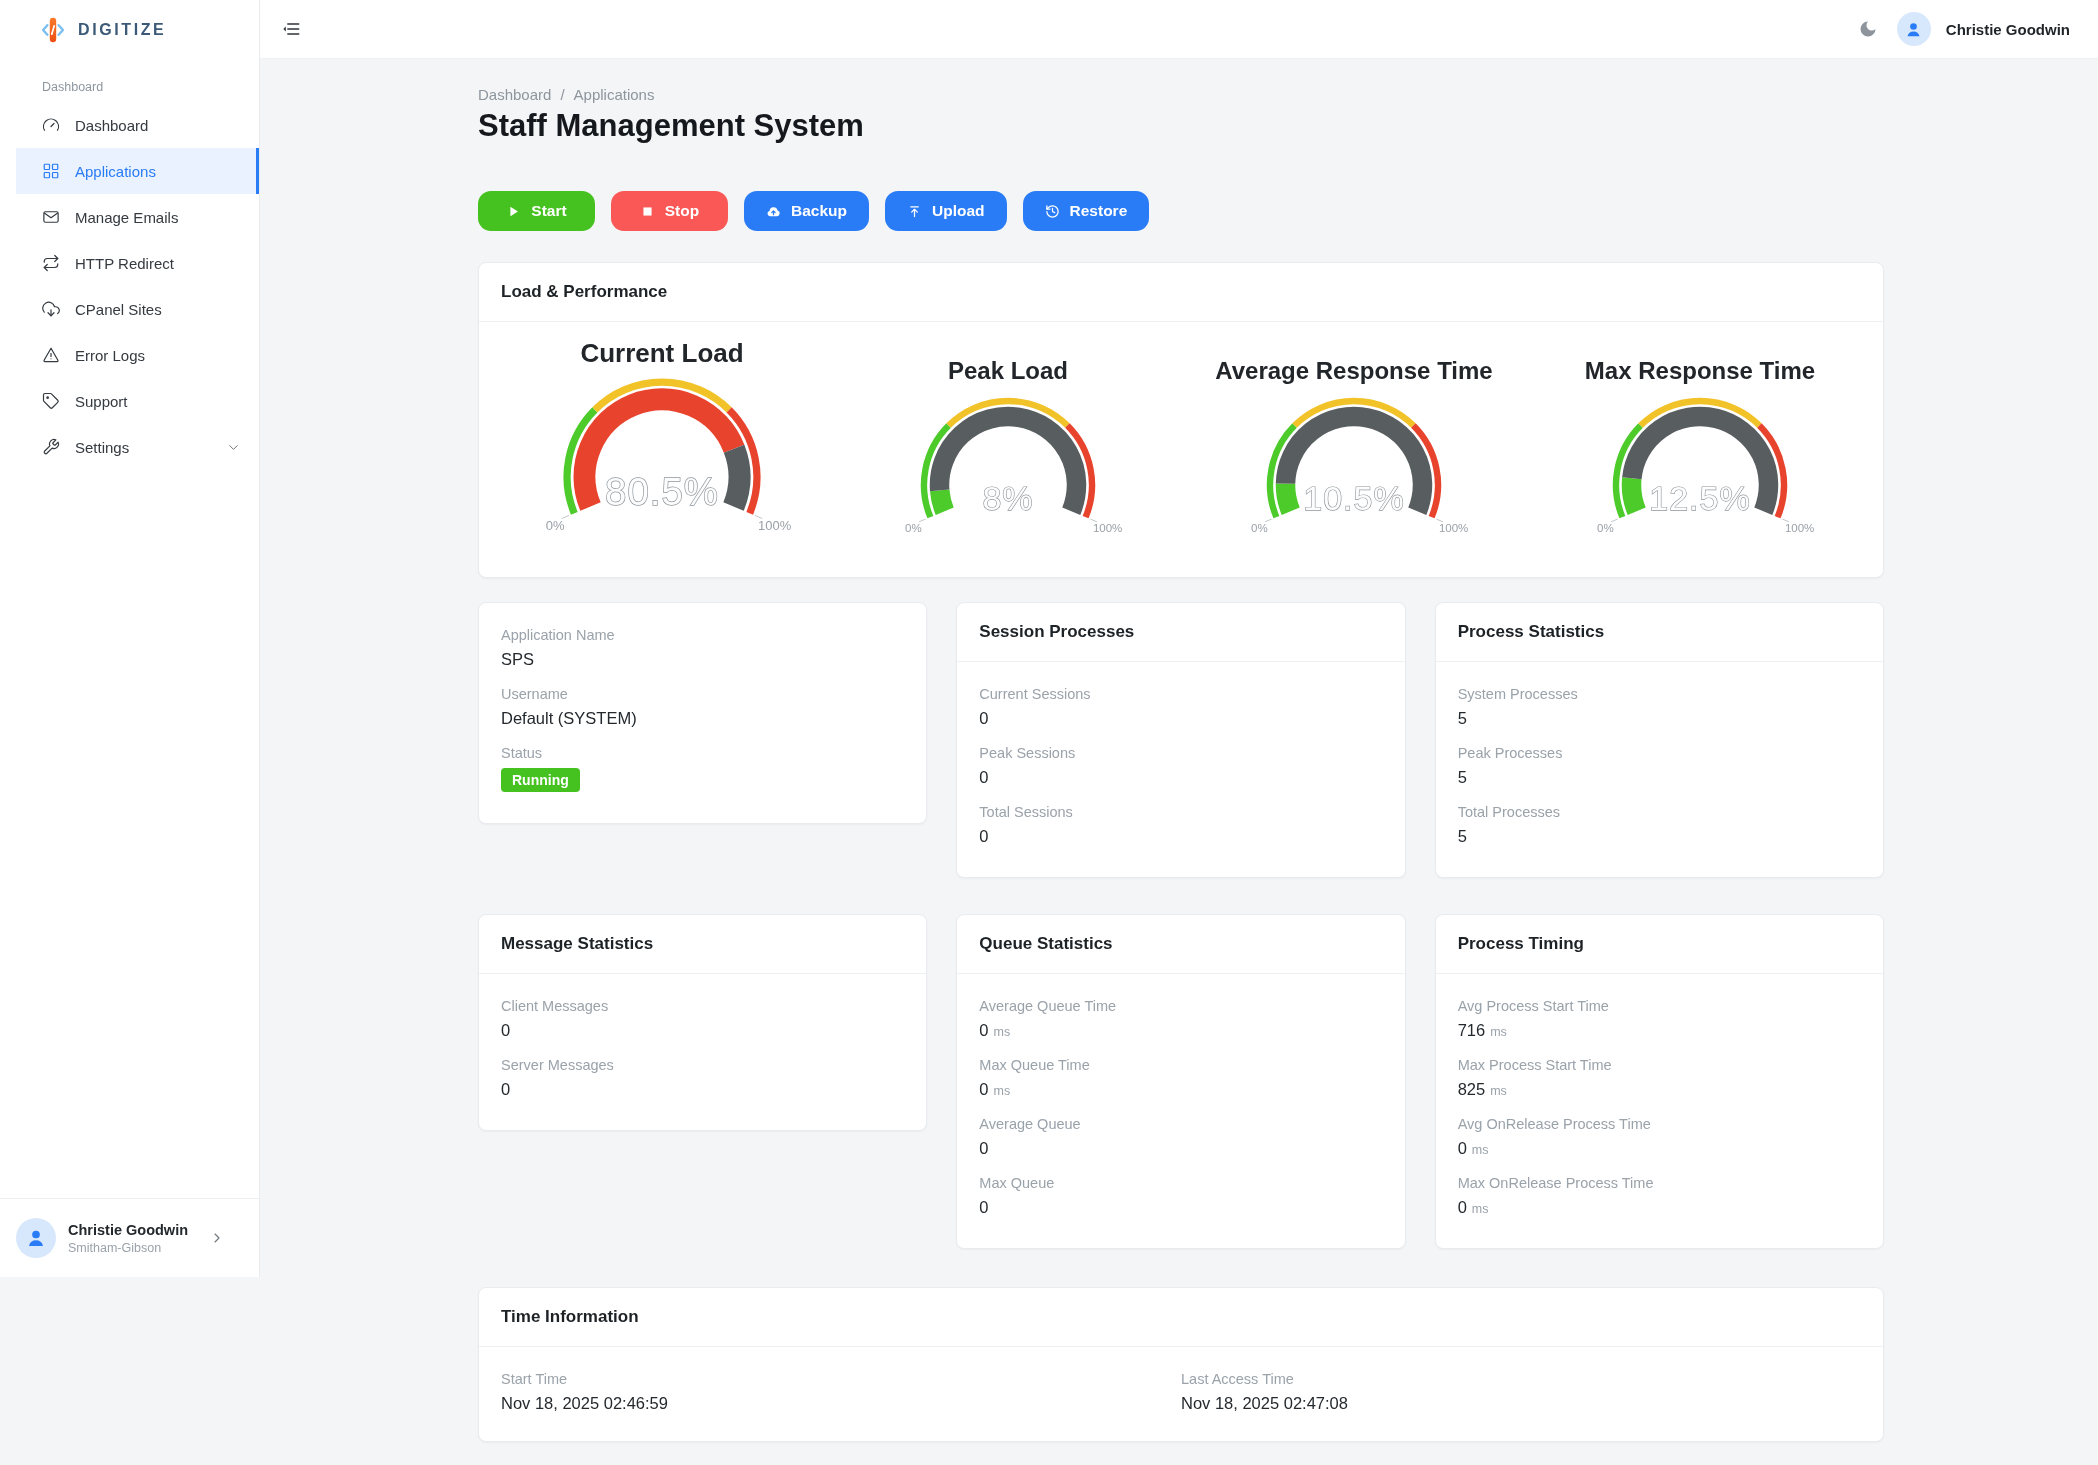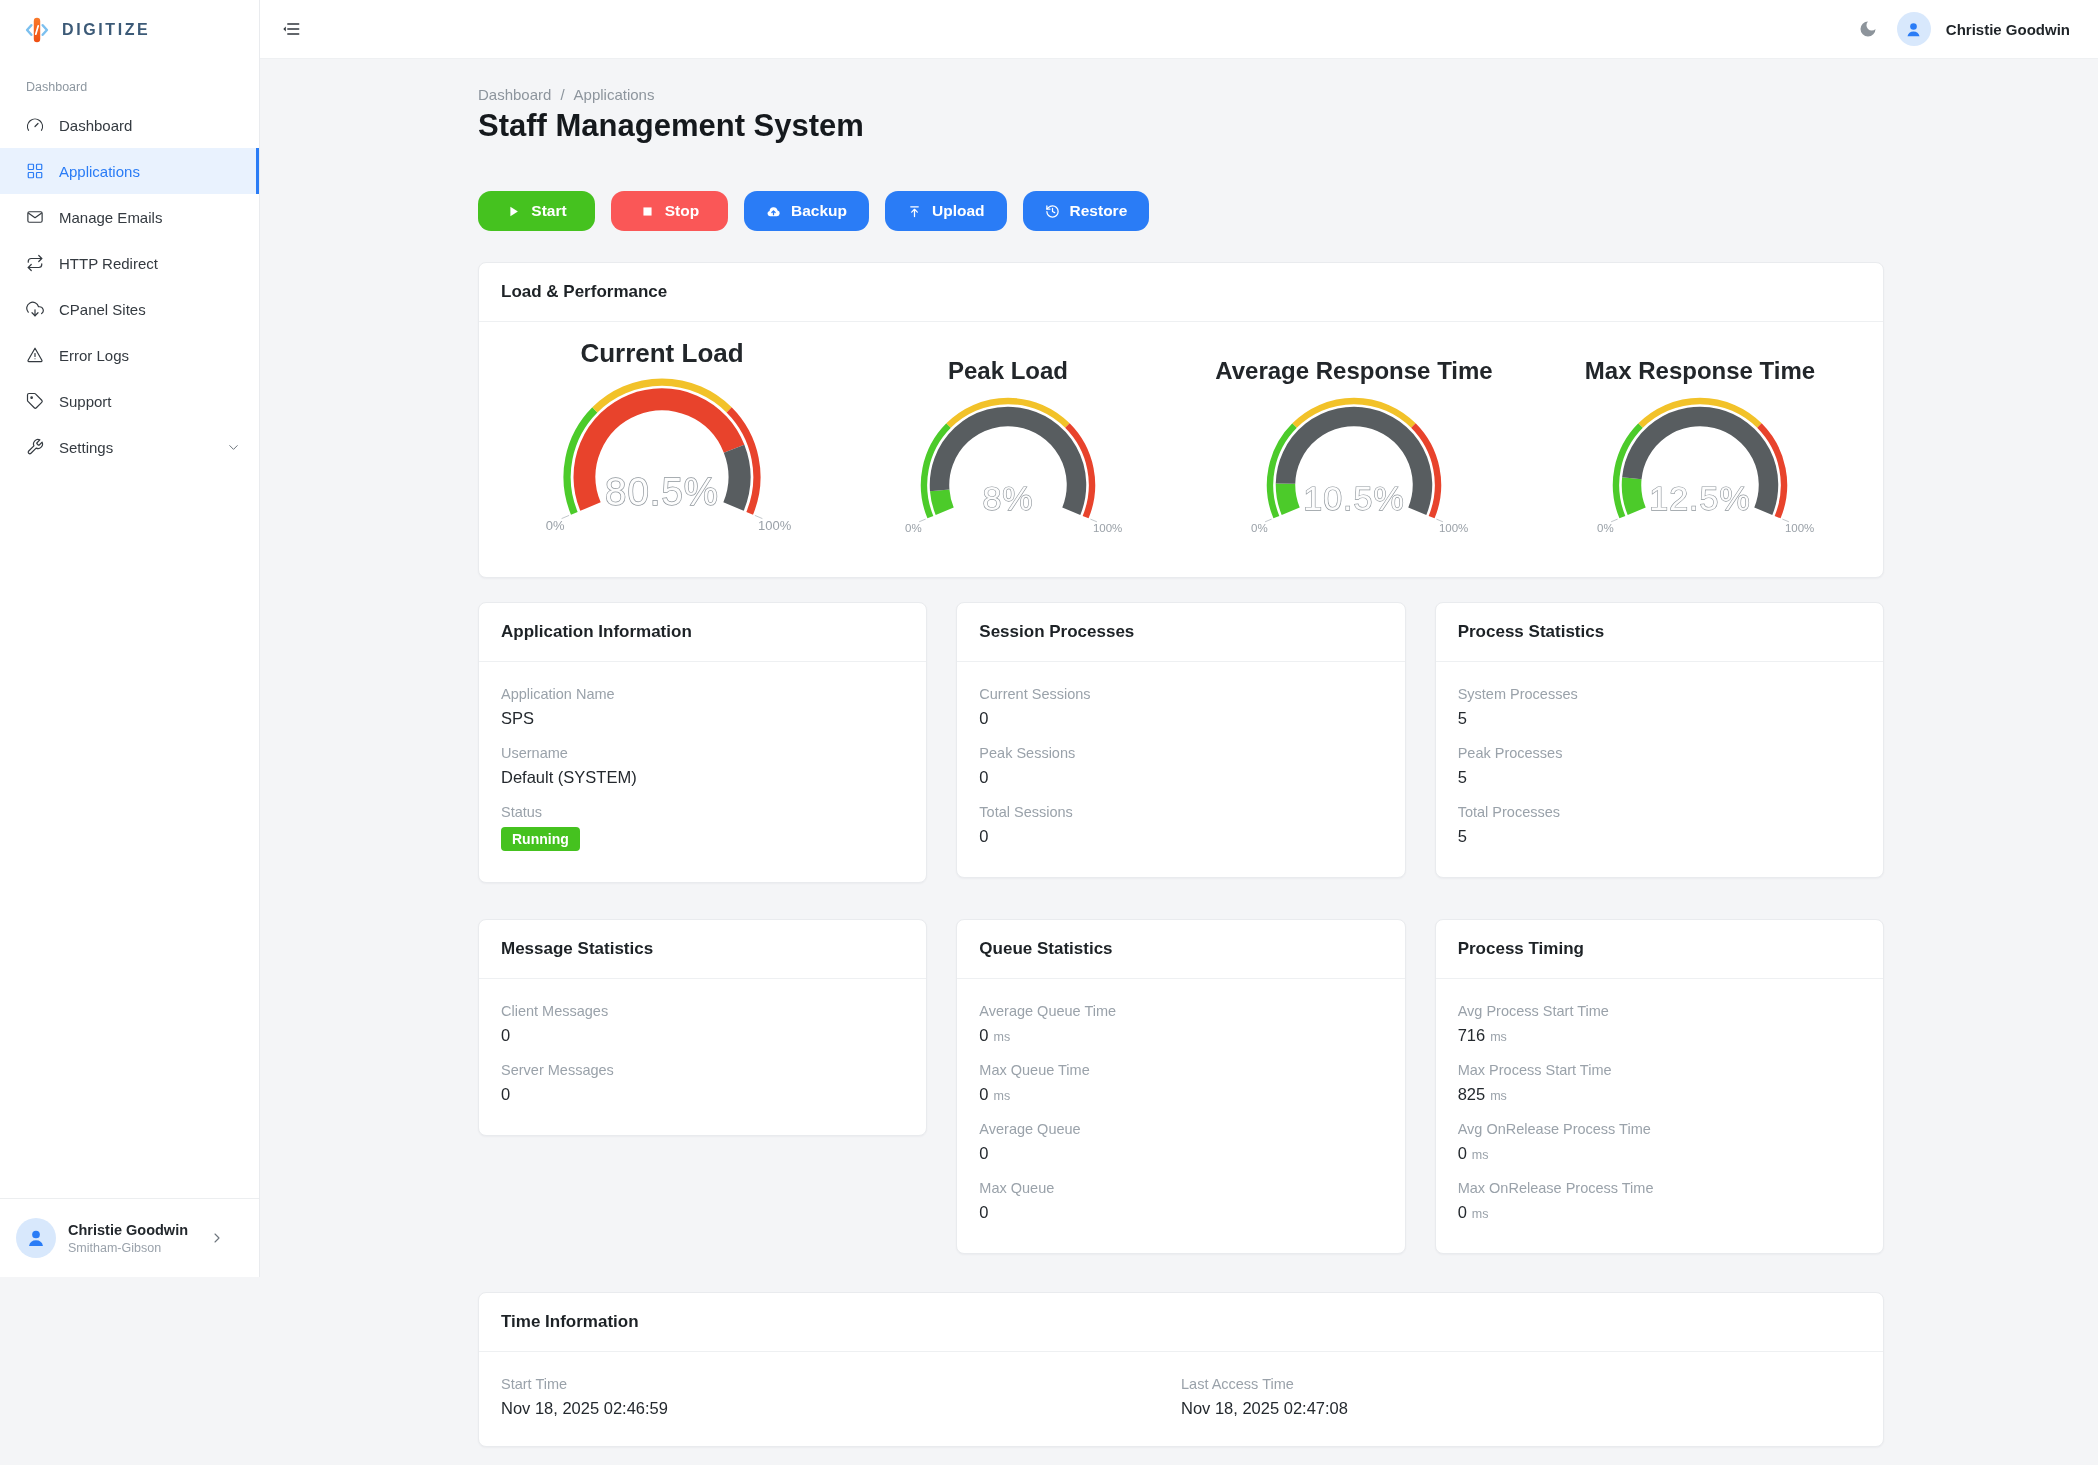--- a/index.html
+++ b/index.html
@@ -1,21 +1,21 @@
 <!DOCTYPE html>
 <html><head>
 <meta charset="utf-8">
 <style>
   html,body{margin:0;padding:0;width:2098px;height:1465px;overflow:hidden;
     background:#f4f5f7;font-family:"Liberation Sans",sans-serif;position:relative;}
   *{box-sizing:border-box;}
 
   
   .sidebar{position:absolute;left:0;top:0;width:260px;height:1277px;background:#fff;
-    border-right:1px solid #e9ebee;z-index:3;}
+    border-right:1px solid #e9ebee;z-index:3;padding-left:16px;}
   .logo-row{display:flex;align-items:center;height:60px;padding-left:20px;cursor:pointer;}
   .logo-text{font-size:16px;font-weight:700;letter-spacing:2.6px;color:#3c5a77;margin-left:8px;}
   .section-label{padding:20px 0 8px 26px;font-size:12.5px;color:#8d97a0;}
   .side-item{display:flex;align-items:center;height:46px;padding-left:26px;gap:15px;
     font-size:15px;color:#343a40;cursor:pointer;position:relative;}
   .side-item.active{color:#2a7cf6;background:#e9f2fe;}
   .side-item.active::after{content:"";position:absolute;right:0;top:0;bottom:0;width:3px;background:#2a7cf6;}
   .chevron-end{margin-left:auto;margin-right:18px;display:flex;color:#6c747c;}
   .side-footer{position:absolute;left:0;right:0;bottom:0;height:79px;border-top:1px solid #eceef0;
     display:flex;align-items:center;padding:0 16px;gap:12px;cursor:pointer;background:#fff;}
@@ -316,21 +316,20 @@
               <text x="27.4" y="139.1" text-anchor="middle" font-size="11.5" fill="#9aa1a8">0%</text>
               <text x="221.6" y="139.1" text-anchor="middle" font-size="11.5" fill="#9aa1a8">100%</text>
               <text x="122" y="105.0" text-anchor="middle" dominant-baseline="central" font-size="34" font-weight="500" fill="#fdfdfd" stroke="#8f969c" stroke-width="1.25" paint-order="stroke" letter-spacing="1">12.5%</text>
             </svg>
           </div>
         </div>
     </section>
 
     <section class="cards-grid row1" id="cards-row1">
         <div class="card">
-          <div class="card-header">Application Information</div>
           <div class="card-body">
             <div class="stat-pair">
               <div class="stat-label">Application Name</div>
               <div class="stat-value"><span>SPS</span></div>
             </div>
             <div class="stat-pair">
               <div class="stat-label">Username</div>
               <div class="stat-value"><span>Default (SYSTEM)</span></div>
             </div>
             <div class="stat-pair"><div class="stat-label">Status</div><span class="badge">Running</span></div>

